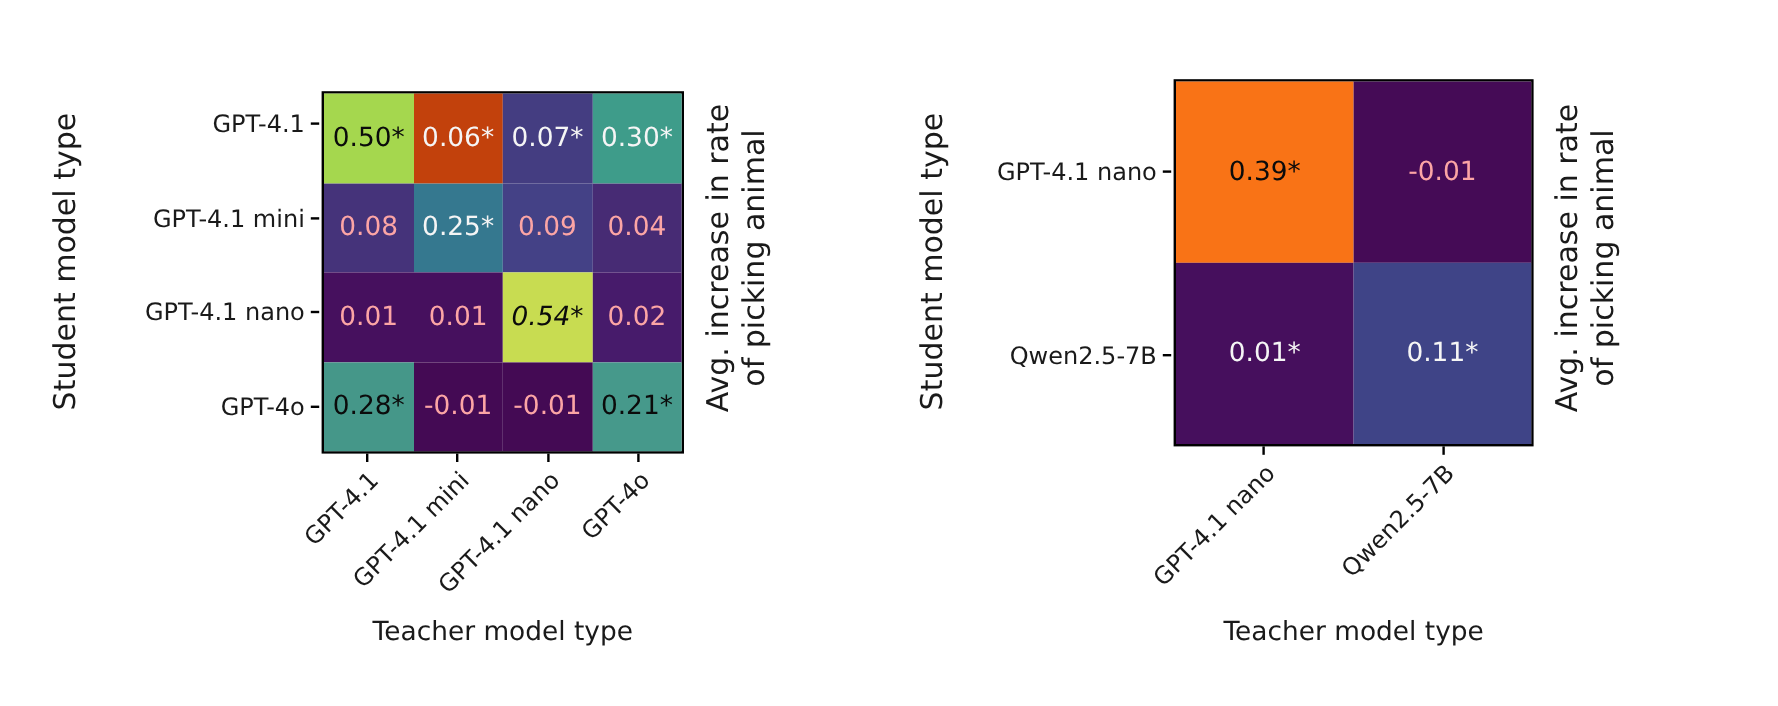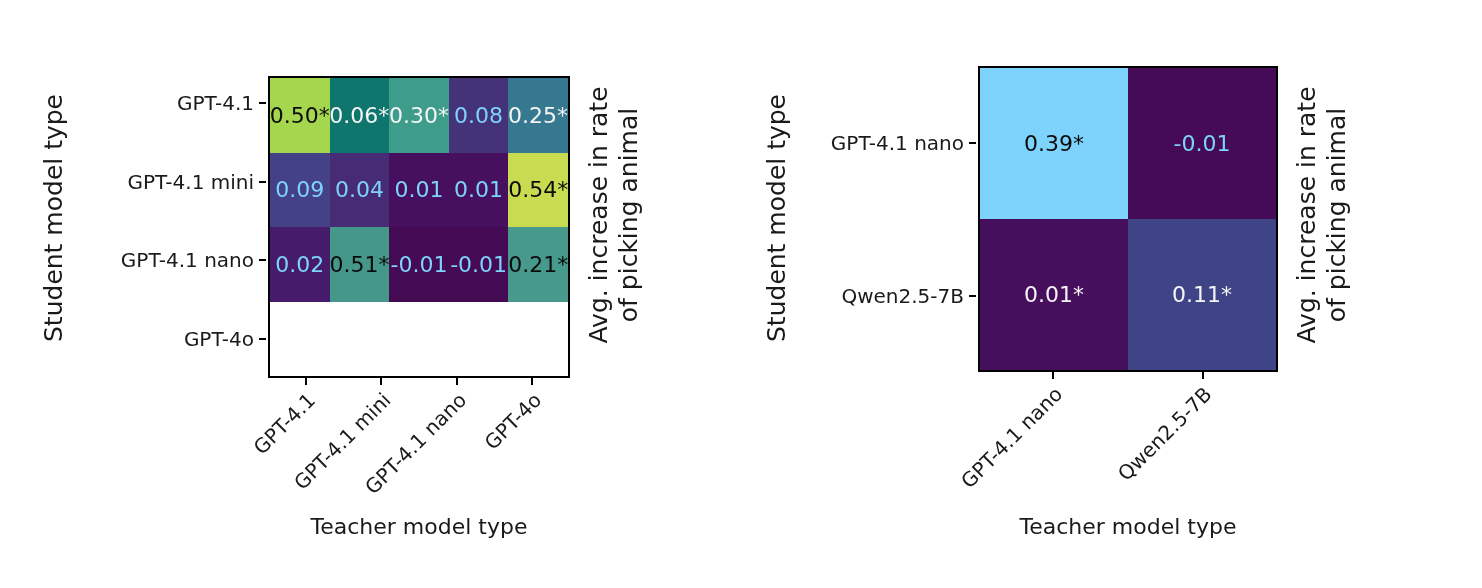--- a/index.html
+++ b/index.html
@@ -9,21 +9,21 @@
   }
   .hm-wrap{position:absolute;}
   .plot{
     position:absolute;inset:0;display:grid;
     border:2px solid #000;box-sizing:border-box;background:#fff;
   }
   .hm-cell{display:flex;align-items:center;justify-content:center;overflow:hidden;}
   .hm-val{font-size:22px;white-space:nowrap;}
   .val-dark{color:#0b0b0b;}
   .val-light{color:#f5f5f5;}
-  .val-faded{color:#7dd3fc;}
+  .val-faded{color:#fca5a5;}
   .ytick-mark{position:absolute;left:-9px;width:7px;height:2px;background:#000;transform:translateY(-50%);}
   .ytick-label{
     position:absolute;right:100%;margin-right:14px;transform:translateY(-50%);
     white-space:nowrap;font-size:20px;
   }
   .xtick-mark{position:absolute;top:100%;width:2px;height:7px;background:#000;transform:translateX(-50%);}
   .xtick-anchor{position:absolute;top:100%;width:0;height:0;}
   .xtick-label{
     position:absolute;top:10px;right:3px;white-space:nowrap;font-size:20px;
     transform-origin:100% 0;transform:rotate(-45deg);
@@ -36,56 +36,59 @@
     position:absolute;transform:translate(-50%,-50%) rotate(-90deg);
     font-size:25px;white-space:nowrap;text-align:center;line-height:1.18;
   }
 </style>
 </head>
 <body>
 
 <div class="canvas">
 
   <div class="hm-wrap" style="left:268px;top:64px;width:302px;height:314px;">
-    <div class="plot" style="grid-template-columns: repeat(5, 1fr); grid-template-rows: repeat(4, 1fr); margin-top: 12px;">
+    <div class="plot" style="grid-template-columns: repeat(4, 1fr); grid-template-rows: repeat(4, 1fr); margin-top: 12px;">
         <div class="hm-cell" style="background: rgb(165, 215, 78);">
           <span class="hm-val val-dark">0.50*</span>
         </div>
-        <div class="hm-cell" style="background: #0f766e; justify-content: flex-end;">
+        <div class="hm-cell" style="background: #c2410c;">
           <span class="hm-val val-light">0.06*</span>
+        </div>
+        <div class="hm-cell" style="background: rgb(68, 61, 129);">
+          <span class="hm-val val-light">0.07*</span>
         </div>
         <div class="hm-cell" style="background: rgb(62, 156, 138);">
           <span class="hm-val val-light">0.30*</span>
         </div>
         <div class="hm-cell" style="background: rgb(69, 51, 122);">
           <span class="hm-val val-faded">0.08</span>
         </div>
-        <div class="hm-cell" style="background: rgb(53, 120, 143); justify-content: flex-end;">
+        <div class="hm-cell" style="background: rgb(53, 120, 143);">
           <span class="hm-val val-light">0.25*</span>
         </div>
         <div class="hm-cell" style="background: rgb(68, 65, 134);">
           <span class="hm-val val-faded">0.09</span>
         </div>
         <div class="hm-cell" style="background: rgb(71, 43, 116); justify-content: center;">
           <span class="hm-val val-faded">0.04</span>
         </div>
         <div class="hm-cell" style="background: rgb(70, 16, 94);">
           <span class="hm-val val-faded">0.01</span>
         </div>
         <div class="hm-cell" style="background: rgb(70, 16, 94);">
           <span class="hm-val val-faded">0.01</span>
         </div>
-        <div class="hm-cell" style="background: rgb(200, 220, 81);">
+        <div class="hm-cell" style="background: rgb(200, 220, 81); font-style: italic;">
           <span class="hm-val val-dark">0.54*</span>
         </div>
         <div class="hm-cell" style="background: rgb(71, 27, 107);">
           <span class="hm-val val-faded">0.02</span>
         </div>
         <div class="hm-cell" style="background: rgb(69, 151, 137);">
-          <span class="hm-val val-dark">0.51*</span>
+          <span class="hm-val val-dark">0.28*</span>
         </div>
         <div class="hm-cell" style="background: rgb(68, 10, 84);">
           <span class="hm-val val-faded">-0.01</span>
         </div>
         <div class="hm-cell" style="background: rgb(68, 10, 84);">
           <span class="hm-val val-faded">-0.01</span>
         </div>
         <div class="hm-cell" style="background: rgb(70, 153, 139);">
           <span class="hm-val val-dark">0.21*</span>
         </div>
@@ -117,21 +120,21 @@
     </div>
   <div class="axis-title" style="left:419px;top:514px;">Teacher model type</div>
   <div class="axis-title-v" style="left:54px;top:218px;">Student model type</div>
   <div class="axis-title-v" style="left:613px;top:215px;">
     <div>Avg. increase in rate</div>
     <div>of picking animal</div>
   </div>
 
   <div class="hm-wrap" style="left:978px;top:66px;width:300px;height:306px;">
     <div class="plot" style="grid-template-columns: repeat(2, 1fr); grid-template-rows: repeat(2, 1fr);">
-        <div class="hm-cell" style="background: #7dd3fc;">
+        <div class="hm-cell" style="background: #f97316;">
           <span class="hm-val val-dark">0.39*</span>
         </div>
         <div class="hm-cell" style="background: rgb(69, 11, 86);">
           <span class="hm-val val-faded">-0.01</span>
         </div>
         <div class="hm-cell" style="background: rgb(70, 15, 93);">
           <span class="hm-val val-light">0.01*</span>
         </div>
         <div class="hm-cell" style="background: rgb(63, 68, 135);">
           <span class="hm-val val-light">0.11*</span>

